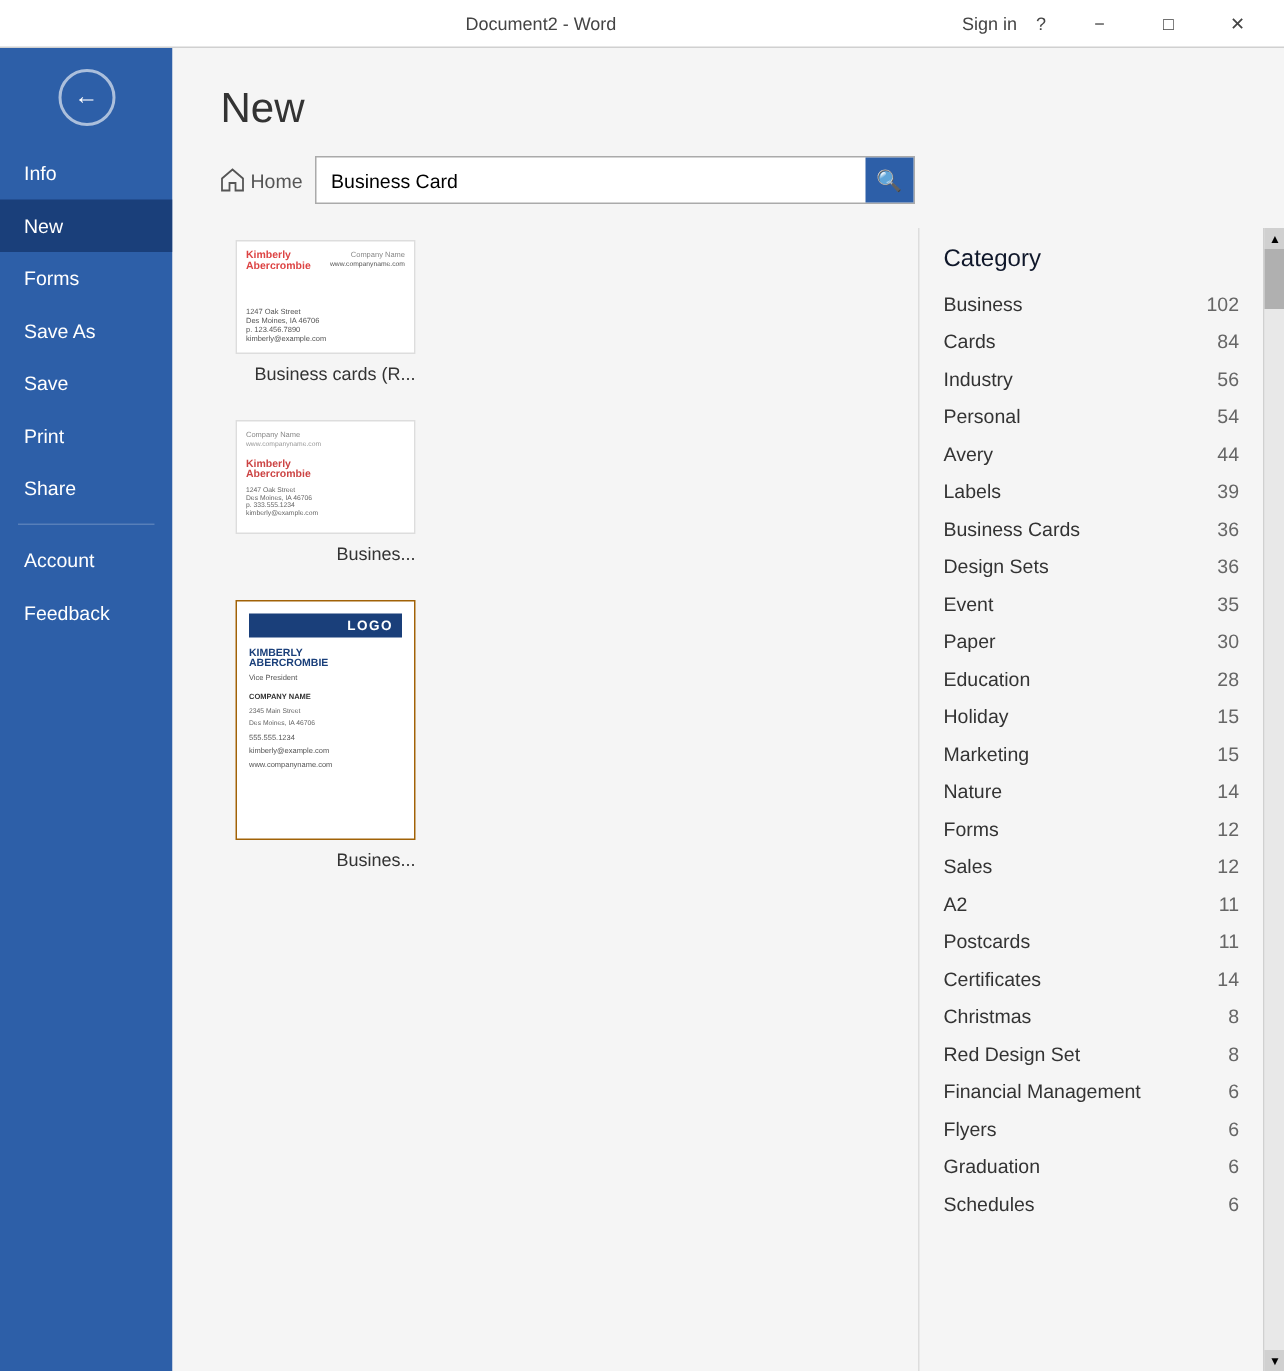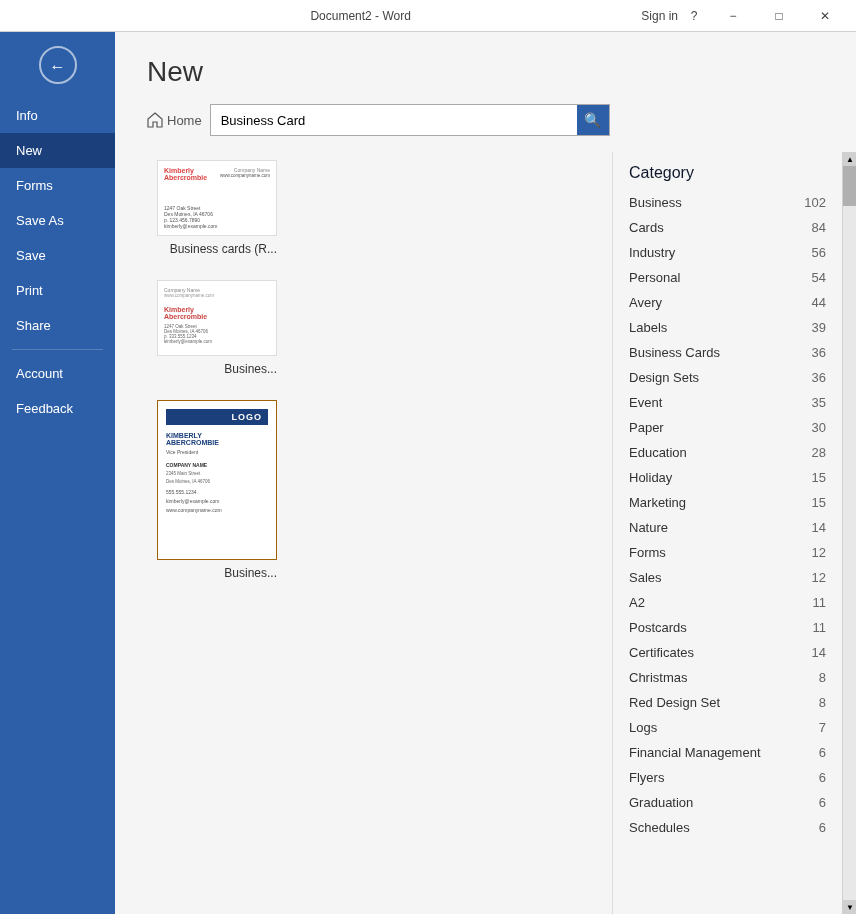--- a/index.html
+++ b/index.html
@@ -522,24 +522,20 @@
             </div>
             <div class="category-item">
               <span>Christmas</span>
               <span class="category-count">8</span>
             </div>
             <div class="category-item">
               <span>Red Design Set</span>
               <span class="category-count">8</span>
             </div>
             <div class="category-item">
-              <span>Logs</span>
-              <span class="category-count">7</span>
-            </div>
-            <div class="category-item">
               <span>Financial Management</span>
               <span class="category-count">6</span>
             </div>
             <div class="category-item">
               <span>Flyers</span>
               <span class="category-count">6</span>
             </div>
             <div class="category-item">
               <span>Graduation</span>
               <span class="category-count">6</span>

